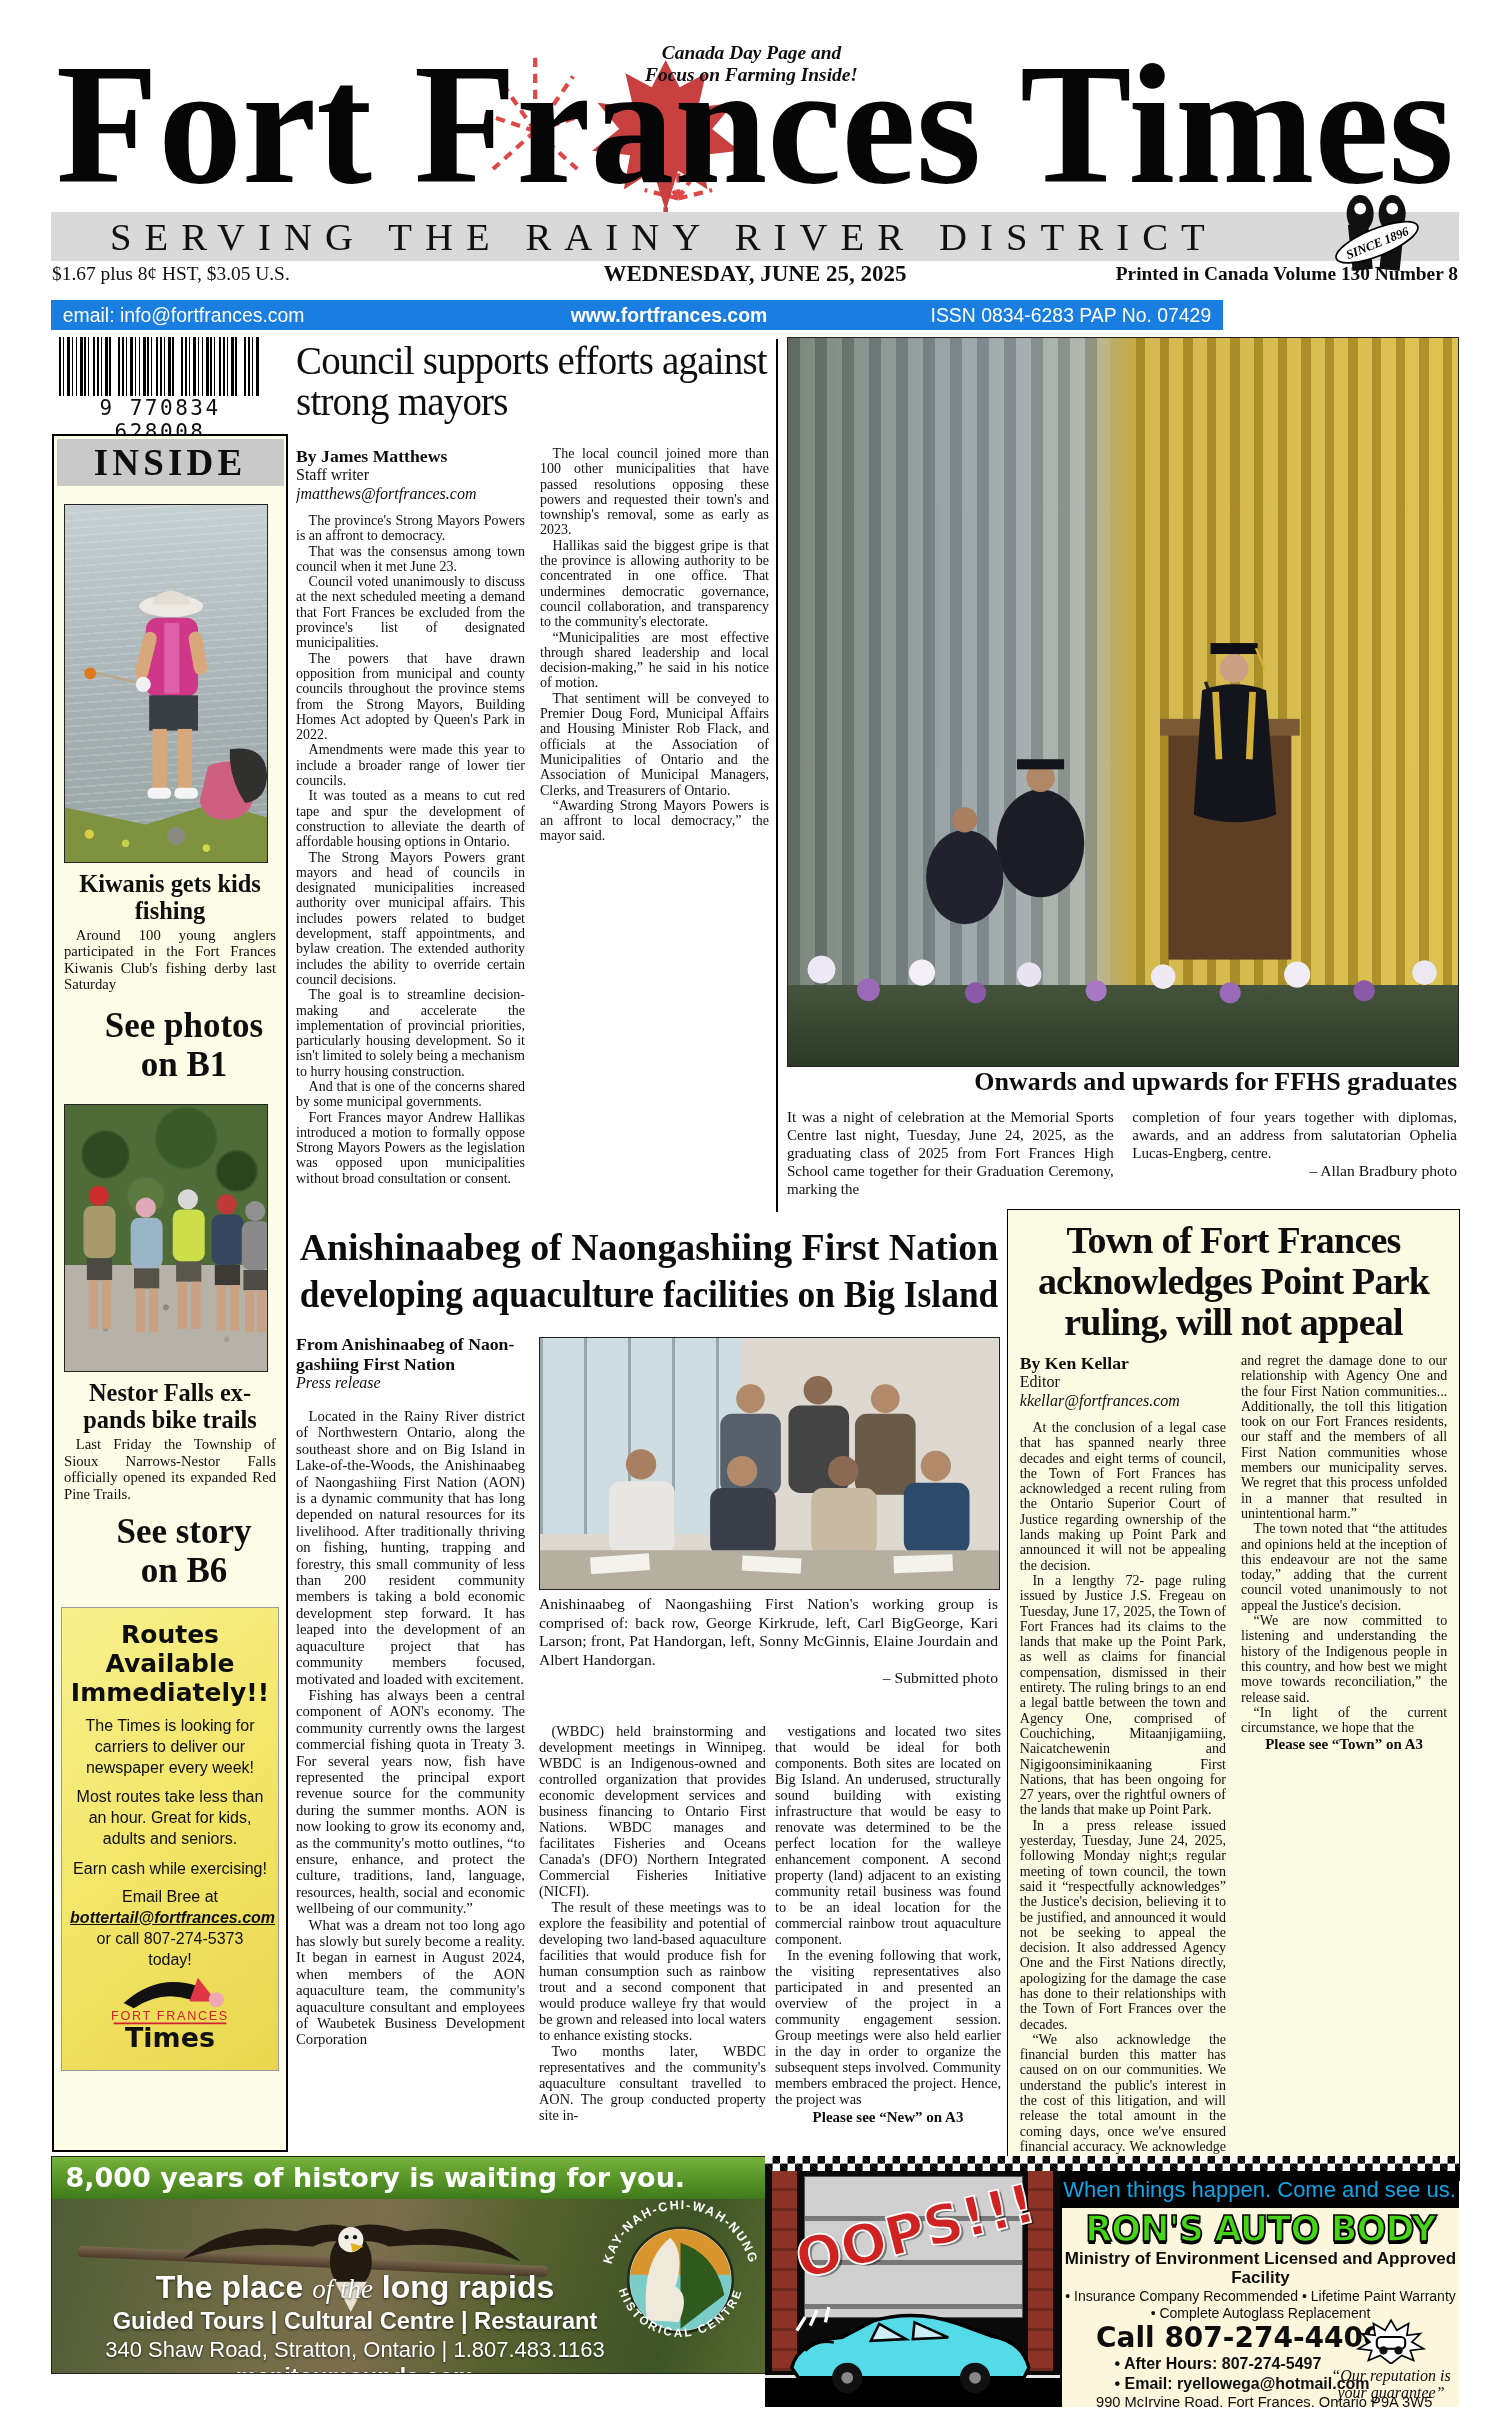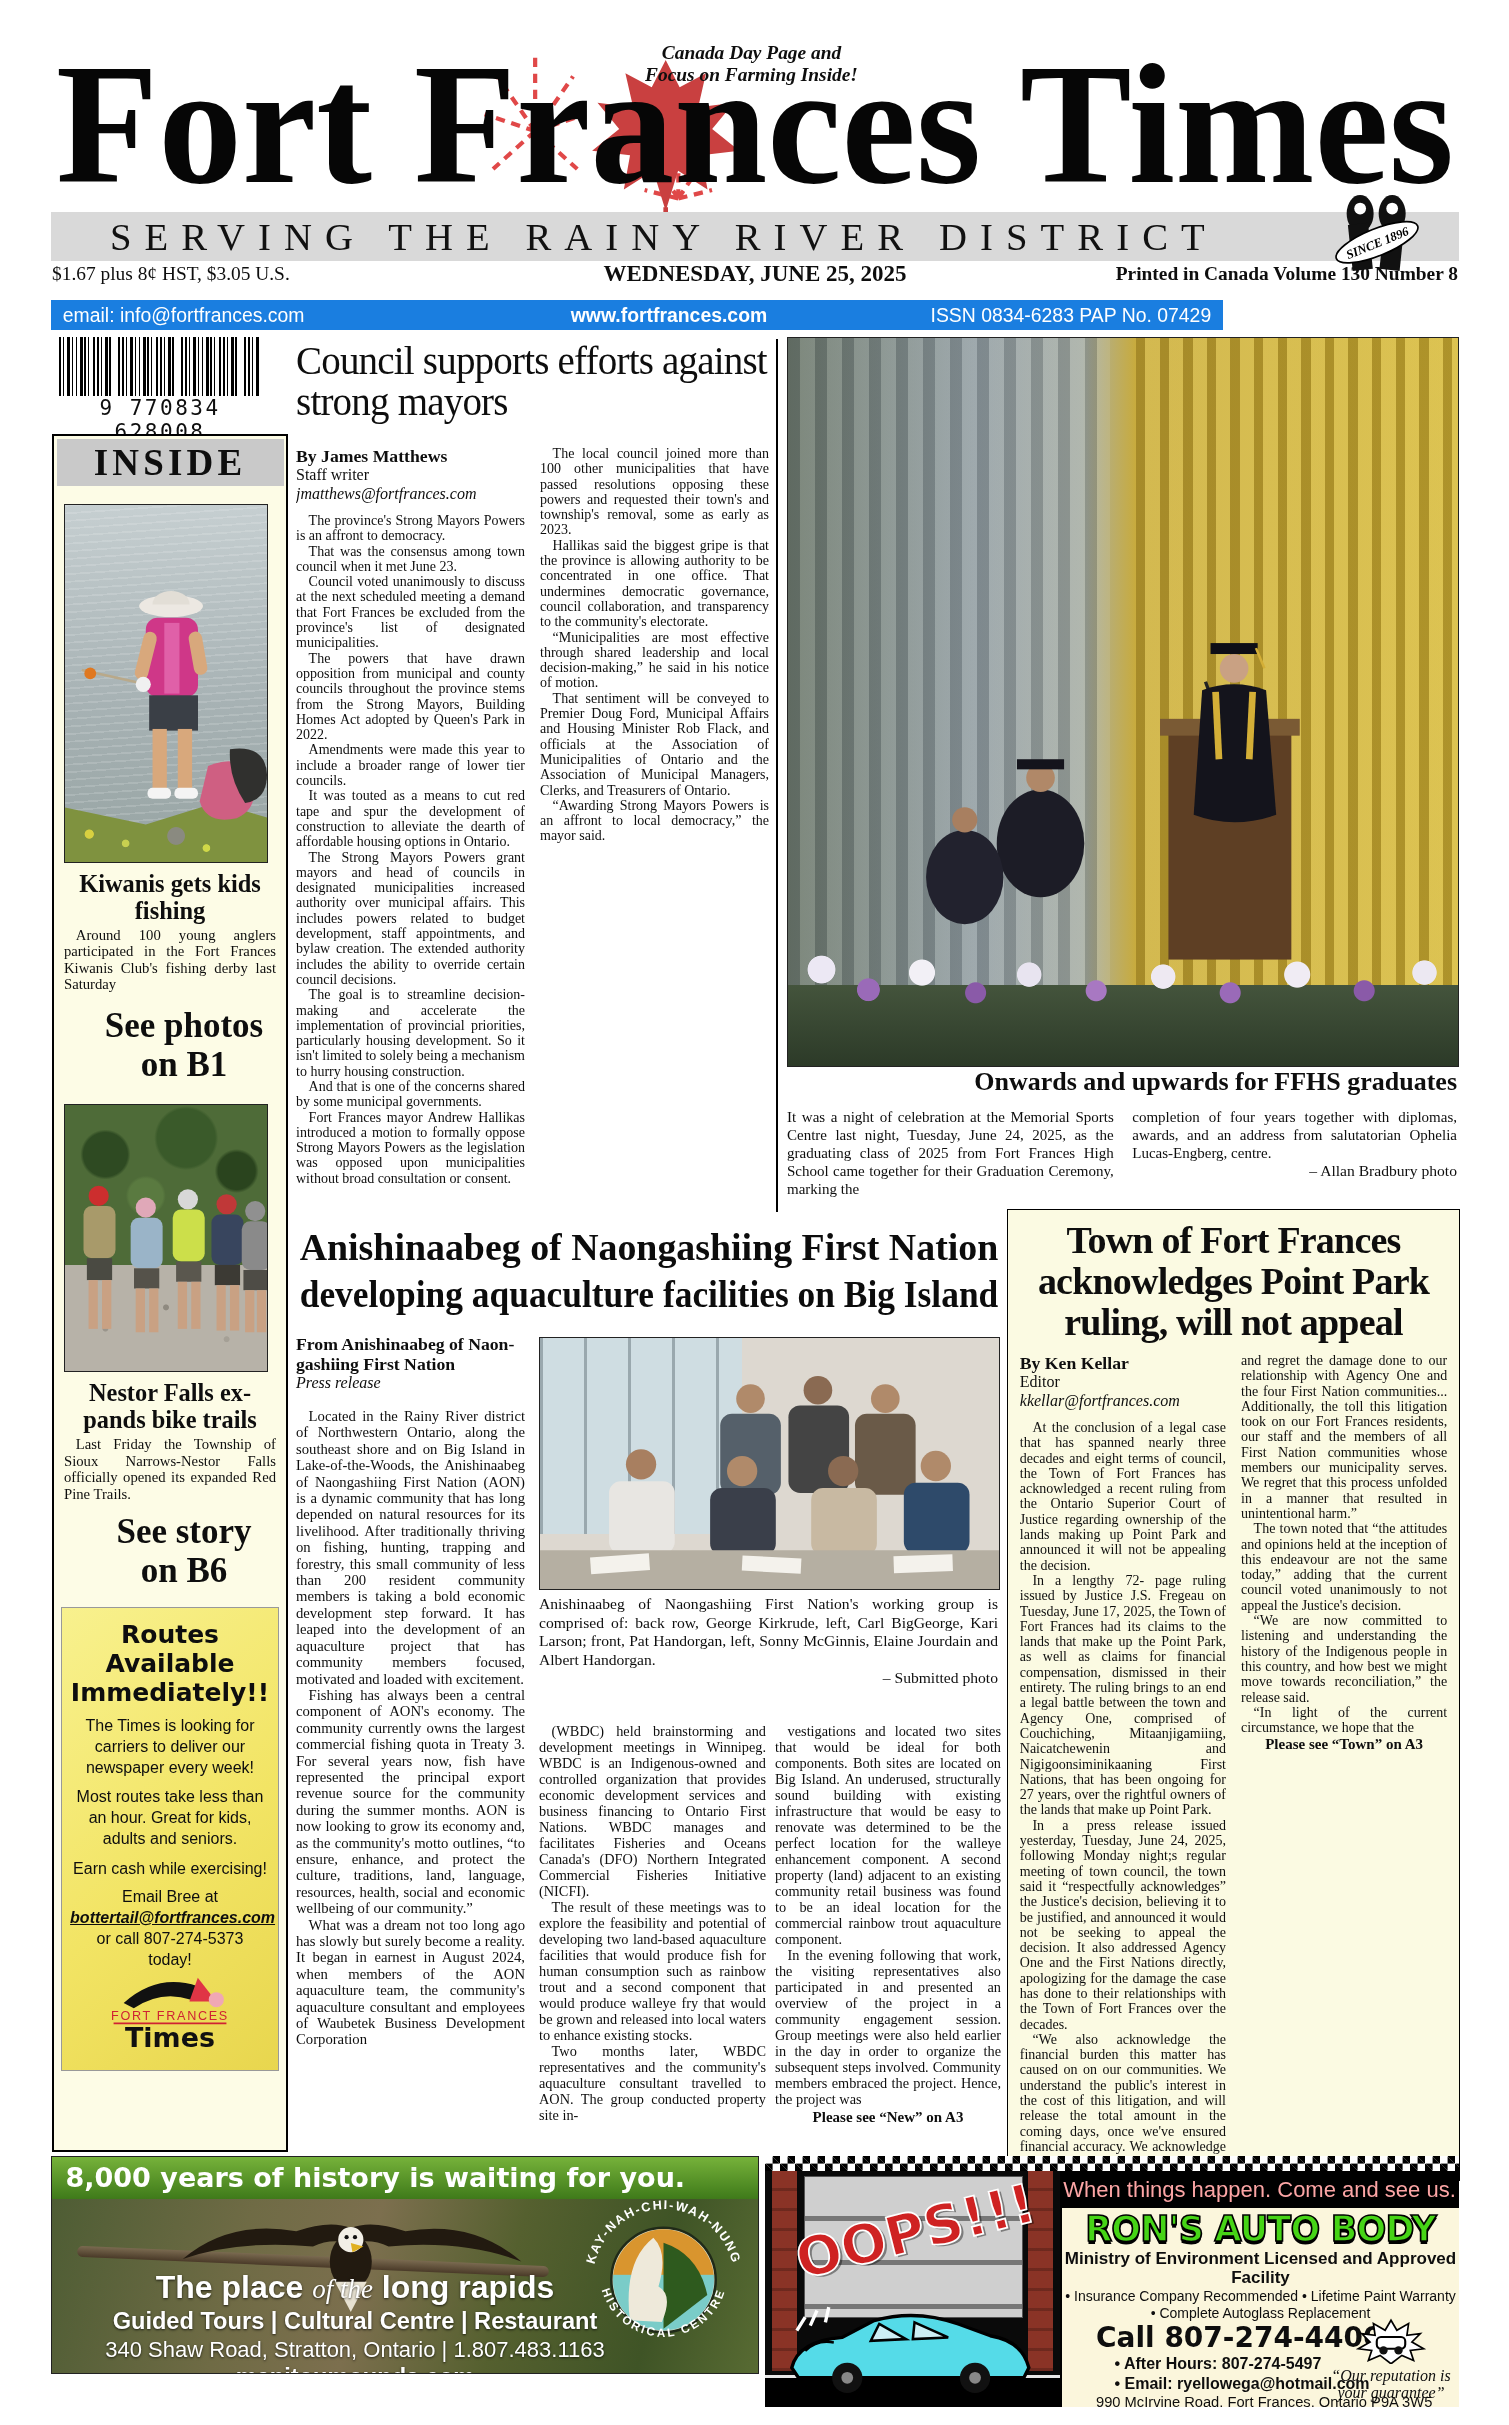--- a/index.html
+++ b/index.html
@@ -26,29 +26,29 @@
   .note{position:relative;margin:17px 6.7px 0 6.7px;height:462px;background:linear-gradient(140deg,#f8f18e 0%,#f2e464 55%,#e8d64e 100%);border:0.8px solid #999;overflow:hidden;font-family:"Liberation Sans",sans-serif;text-align:center;}
   .note-title{font-family:"DejaVu Sans",sans-serif;font-weight:bold;font-size:25px;line-height:29px;margin-top:11.8px;}
   .note-p{font-size:16px;line-height:21px;margin:8.4px 8.4px 0 8.4px;}
   
   .art-head{font-weight:normal;font-size:39px;line-height:41px;letter-spacing:-0.8px;}
   .body-copy{font-size:14px;line-height:15.3px;}
   .ppark-box{position:absolute;left:1007px;top:1209px;width:451px;height:970px;border:1.7px solid #000;background:#fbfae2;overflow:hidden;}
   .see-more{font-weight:bold;font-size:15px;text-align:center;margin-top:1.7px;}
   .capcol{font-size:15px;line-height:18px;text-align:justify;}
   
-  .mounds{position:absolute;left:51px;top:2156px;width:706px;height:216px;border:0.8px solid #222;overflow:hidden;background:linear-gradient(105deg,#4c5c33,#6f6b45 28%,#7c6f4e 45%,#55602f 64%,#3f5426 84%,#586b33);}
+  .mounds{position:absolute;left:51px;top:2156px;width:706px;height:216px;border:0.8px solid #222;overflow:hidden;background:linear-gradient(105deg,#4c5c33,#6f6b45 28%,#7c6f4e 45%,#55602f 64%,#3f5426 84%,#586b33);padding-left:17px;}
   .mounds-banner{position:absolute;left:0;top:0;width:100%;height:42px;background:linear-gradient(180deg,#76b23a,#3f7a1a);color:#fff;font-family:"DejaVu Sans",sans-serif;font-weight:bold;font-size:27px;line-height:42px;padding-left:13.5px;box-sizing:border-box;}
   .mounds-text{position:absolute;left:25px;top:113px;width:556px;text-align:center;color:#fff;text-shadow:0 0.8px 2.5px rgba(0,0,0,.75);font-family:"Liberation Sans",sans-serif;}
   .autoad{position:absolute;left:765px;top:2156px;width:694px;height:251px;background:#000;}
   .oops-panel{position:absolute;left:0;top:15px;width:295px;height:236px;background:#0a0a0a;overflow:hidden;}
   .brick{position:absolute;top:0;width:25px;height:200px;background:repeating-linear-gradient(180deg,#8a3326 0 17px,#55201656 17px 20px),#7a2d22;}
   .gdoor{position:absolute;left:39px;top:5px;width:217px;height:140px;background:repeating-linear-gradient(180deg,#cfcfcf 0 39px,#777 39px 44px),#bdbdbd;border:1.7px solid #555;}
   .oops-text{position:absolute;left:23.6px;top:29px;width:253px;text-align:center;font-family:"DejaVu Sans",sans-serif;font-weight:bold;font-size:54px;color:#cf2222;transform:rotate(-14deg);-webkit-text-stroke:1.7px #fff;text-shadow:2.5px 2.5px 0 #00000066;}
-  .ron-bar{position:absolute;left:295px;top:15px;width:399px;height:37px;background:#000;color:#fca5a5;font-family:"Liberation Sans",sans-serif;font-size:22px;line-height:37px;text-align:center;}
+  .ron-bar{position:absolute;left:295px;top:15px;width:399px;height:37px;background:#000;color:#0ea5e9;font-family:"Liberation Sans",sans-serif;font-size:22px;line-height:37px;text-align:center;}
   .ron-panel{position:absolute;left:295px;top:52px;width:399px;height:199px;background:#fbf6dc;border-left:2.5px solid #000;box-sizing:border-box;text-align:center;font-family:"Liberation Sans",sans-serif;overflow:hidden;}
   .ron-name{font-family:"DejaVu Sans",sans-serif;font-weight:bold;font-size:35px;line-height:39px;color:#46d416;-webkit-text-stroke:1.7px #000;text-shadow:0 2.5px 0 #000;letter-spacing:-0.8px;margin-top:1.7px;}
   .vrule{position:absolute;background:#000;}
 </style>
 </head>
 <body>
 
 <div class="page">
 
   <div class="tagline">

